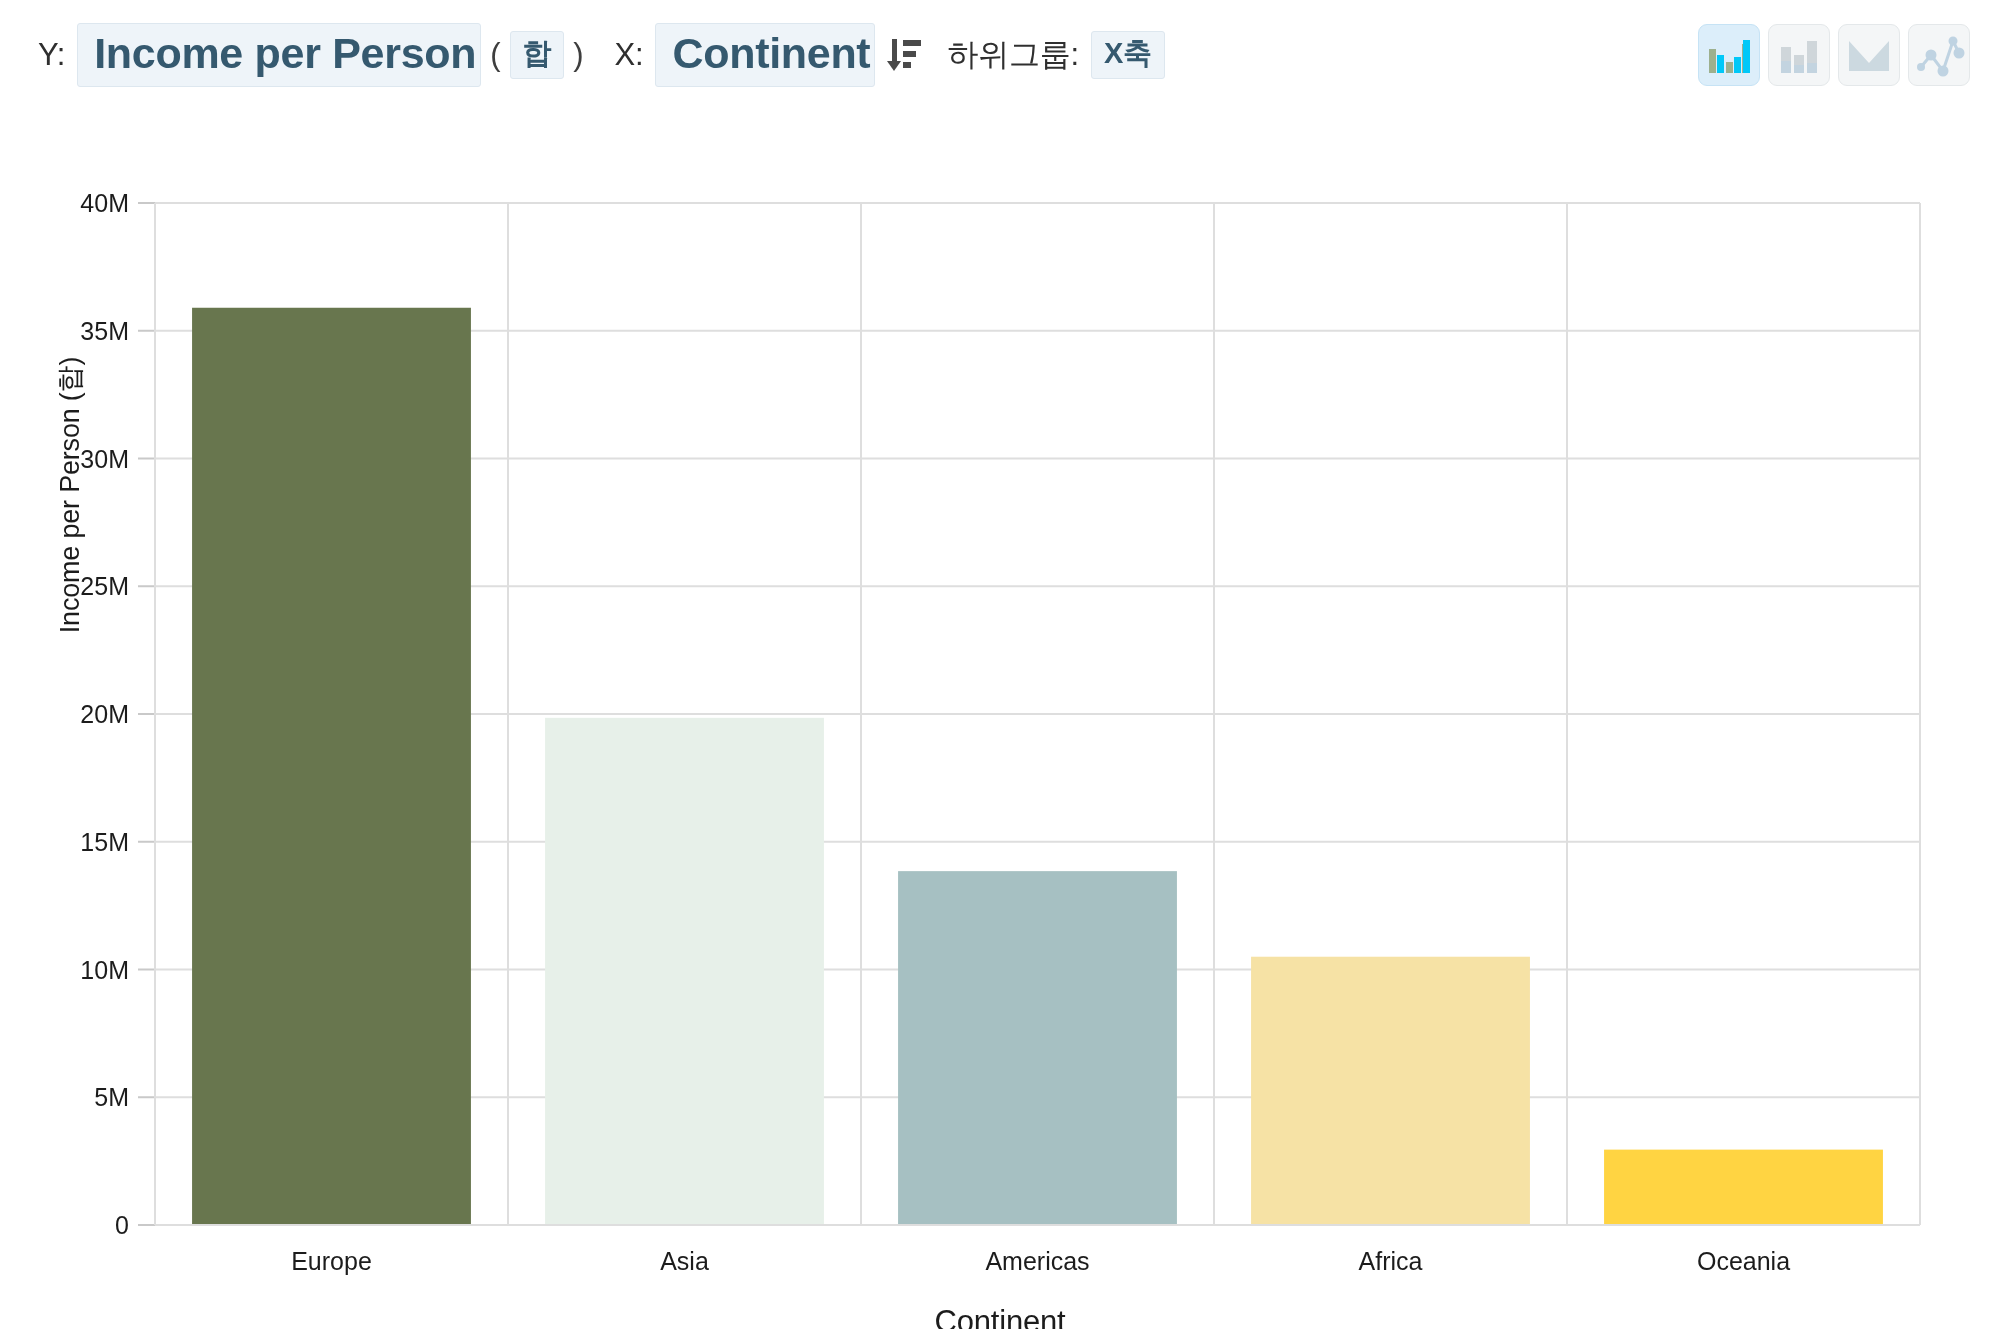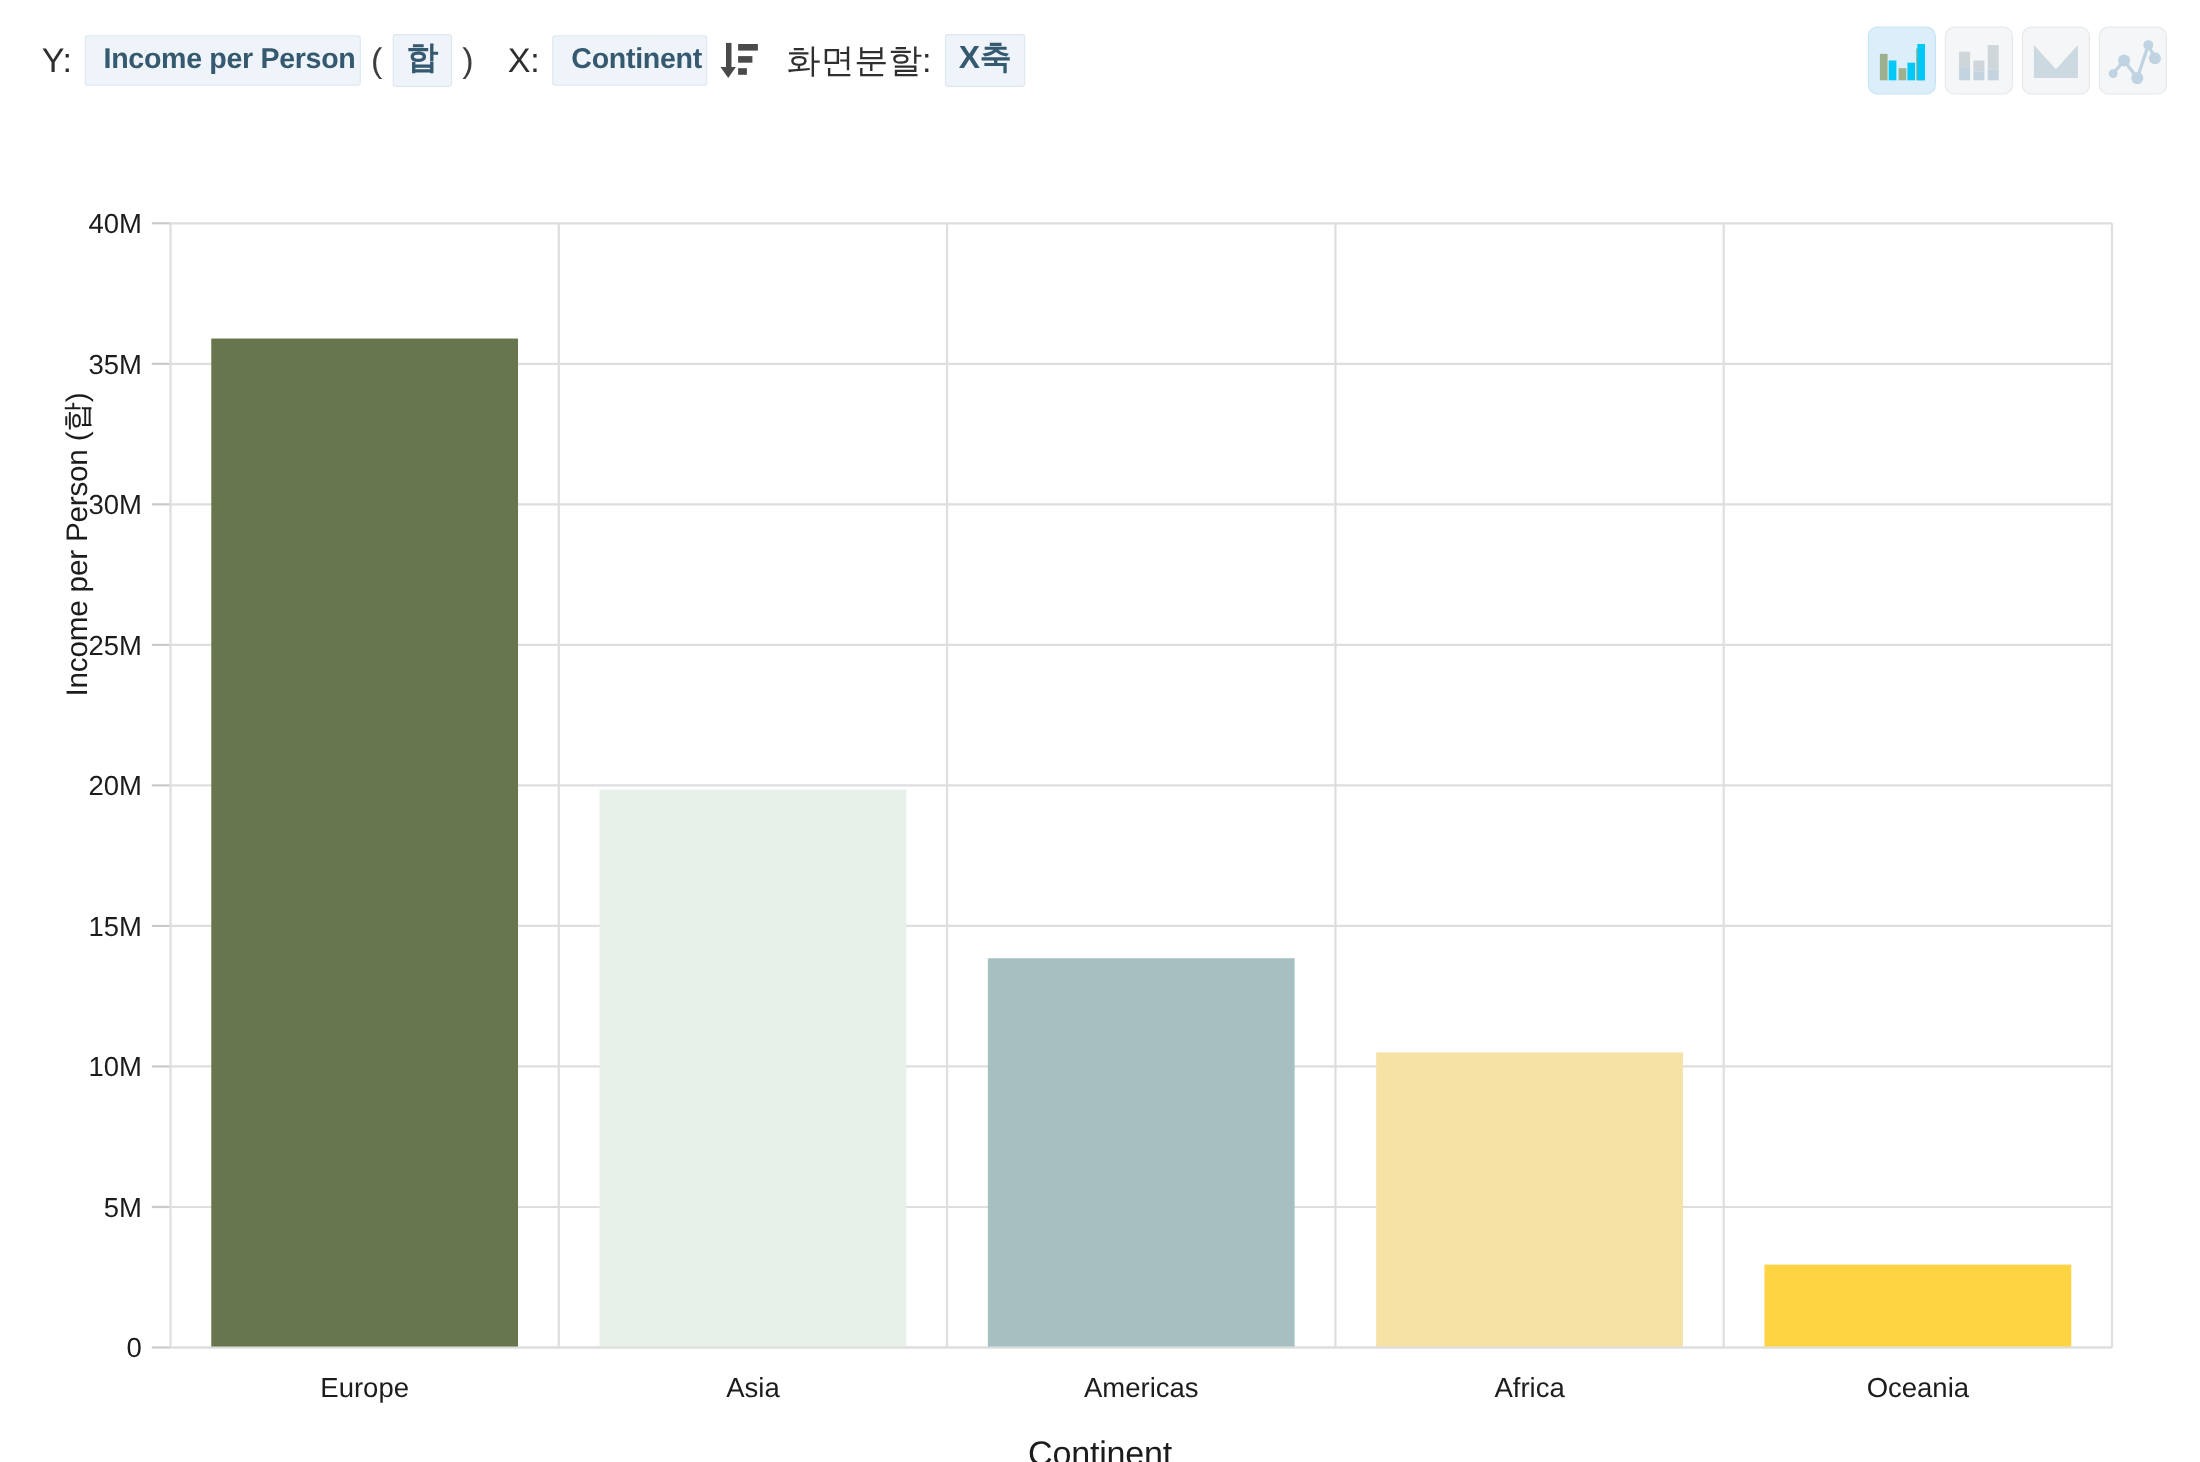--- a/index.html
+++ b/index.html
@@ -38,21 +38,21 @@
     margin-right: 12px;
     letter-spacing: -0.2px;
   }
   .pill {
     display: inline-flex;
     align-items: center;
     justify-content: center;
     background: #EEF4F9;
     border: 1px solid #dde7ef;
     color: #35596F;
-    font-size: 26px;
+    font-size: 43px;
     font-weight: bold;
     padding: 7px 4px 10px 16px;
     border-radius: 3px;
     line-height: 1.05;
     letter-spacing: -0.3px;
   }
   .pill.small {
     font-size: 29px;
     padding: 6px 12px 9px 12px;
   }
@@ -201,21 +201,21 @@
       <span class="arrow-head"></span>
       <span class="srow r1"></span>
       <span class="srow r2"></span>
       <span class="srow r3"></span>
     </span>
   </div>
 
   <div class="gap-md"></div>
 
   <div class="ctrl-group">
-    <span class="ctrl-label">화면분할:</span>
+    <span class="ctrl-label">하위그룹:</span>
     <span class="pill small">X축</span>
   </div>
 
   <div class="gap-md"></div>
 
 
   <div id="chart-type-buttons">
 
     <div class="ctbtn active">
       <svg width="60" height="60" viewBox="0 0 60 60">

